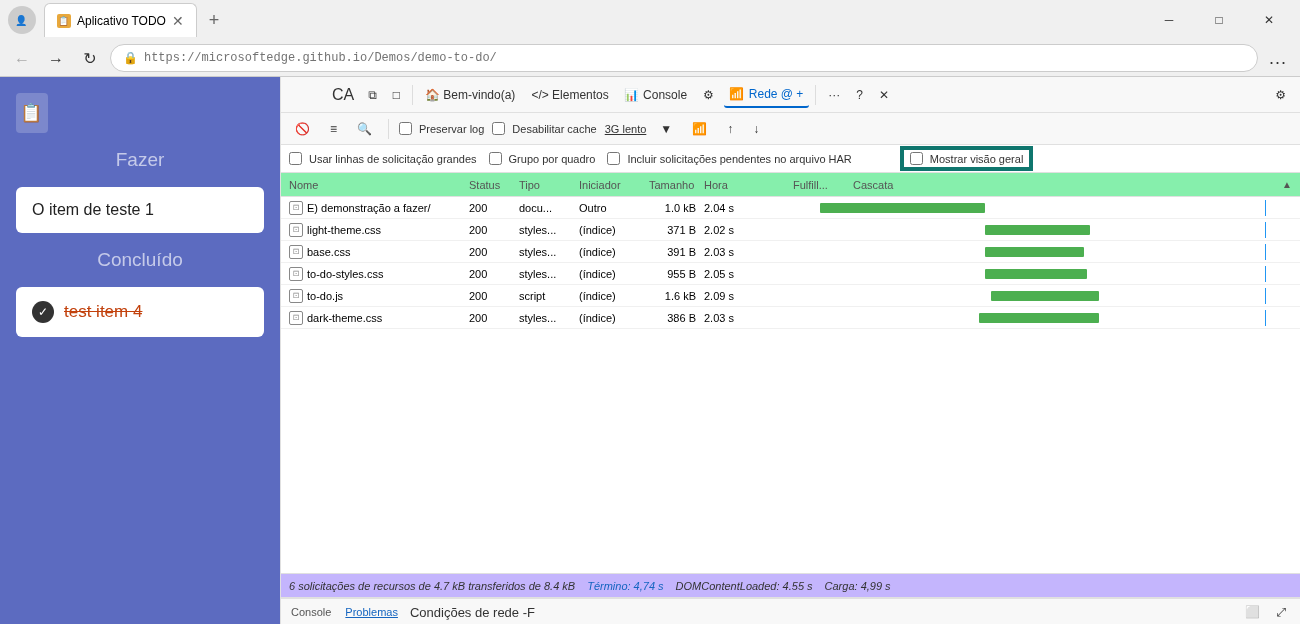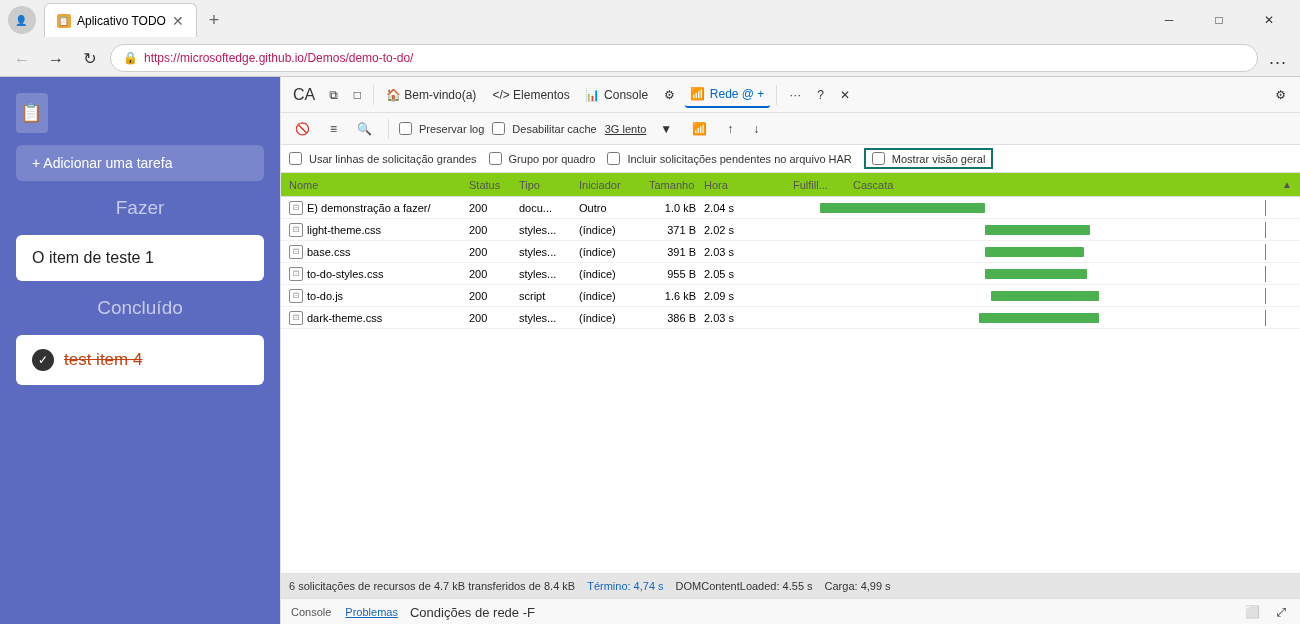--- a/index.html
+++ b/index.html
@@ -16,21 +16,21 @@
     .tab-close { cursor: pointer; color: #666; font-size: 14px; }
     .new-tab { background: none; border: none; font-size: 18px; color: #666; cursor: pointer; padding: 4px 8px; }
     .window-controls { display: flex; gap: 4px; }
     .win-btn { width: 46px; height: 28px; display: flex; align-items: center; justify-content: center; cursor: pointer; font-size: 12px; color: #333; border: none; background: none; }
 
     .address-bar { display: flex; align-items: center; height: 36px; padding: 0 8px; gap: 6px; background: #f0f0f0; }
     .nav-btn { width: 28px; height: 28px; display: flex; align-items: center; justify-content: center; cursor: pointer; color: #333; border: none; background: none; font-size: 16px; border-radius: 4px; }
     .nav-btn.disabled { color: #aaa; cursor: default; }
     .url-bar { flex: 1; height: 28px; background: white; border: 1px solid #ccc; border-radius: 16px; display: flex; align-items: center; padding: 0 12px; gap: 6px; font-size: 12px; }
     .lock-icon { color: #666; font-size: 12px; }
-    .url-text { color: #be185d; flex: 1; }
+    .url-text { color: #737373; flex: 1; font-family: Liberation Mono, monospace; }
     .more-btn { width: 28px; height: 28px; display: flex; align-items: center; justify-content: center; cursor: pointer; font-size: 18px; color: #333; border: none; background: none; border-radius: 4px; letter-spacing: 1px; }
 
     
     .main-area { display: flex; height: 548px; }
 
     
     .todo-sidebar { width: 280px; background: #5c6bc0; flex-shrink: 0; padding: 16px; display: flex; flex-direction: column; gap: 12px; }
     .todo-header { display: flex; align-items: center; gap: 10px; }
     .todo-icon { width: 32px; height: 40px; background: #fff3; border-radius: 4px; display: flex; align-items: center; justify-content: center; color: white; font-size: 18px; }
     .todo-title { color: white; font-size: 24px; font-weight: 600; }
@@ -40,35 +40,35 @@
     .task-item.completed { display: flex; align-items: center; gap: 10px; background: white; }
     .task-check { width: 22px; height: 22px; background: #333; border-radius: 50%; display: flex; align-items: center; justify-content: center; color: white; font-size: 12px; flex-shrink: 0; }
     .task-text-completed { color: #c2410c; text-decoration: line-through; font-size: 17px; }
 
     
     .devtools-panel { flex: 1; background: white; display: flex; flex-direction: column; border-left: 1px solid #e0e0e0; }
 
     
     .devtools-toolbar1 { display: flex; align-items: center; height: 36px; border-bottom: 1px solid #e0e0e0; background: #f8f8f8; padding: 0 8px; gap: 4px; }
     .devtools-btn { display: flex; align-items: center; justify-content: center; padding: 2px 6px; cursor: pointer; border: none; background: none; font-size: 12px; color: #333; border-radius: 3px; height: 26px; gap: 4px; }
-    .ca-label { font-size: 16px; font-weight: 500; color: #333; padding: 0 4px; }
+    .ca-label { font-size: 16px; font-weight: 500; color: #333; padding: 0 4px; margin-left: 39px; }
     .toolbar-sep { width: 1px; height: 20px; background: #ddd; margin: 0 2px; }
     .active-tab-btn { color: #0066cc; border-bottom: 2px solid #0066cc; }
 
     .devtools-toolbar2 { display: flex; align-items: center; height: 32px; border-bottom: 1px solid #e0e0e0; background: #f8f8f8; padding: 0 8px; gap: 8px; }
     .checkbox-item { display: flex; align-items: center; gap: 7px; font-size: 11px; color: #333; cursor: pointer; }
     .checkbox-item input[type=checkbox] { width: 13px; height: 13px; }
 
     .devtools-toolbar3 { display: flex; align-items: center; height: 28px; border-bottom: 1px solid #e0e0e0; background: white; padding: 0 8px; gap: 12px; }
-    .show-overview-box { border: 2px solid #0f766e; display: flex; align-items: center; gap: 4px; padding: 2px 6px; }
+    .show-overview-box { border: 4px solid #0f766e; display: flex; align-items: center; gap: 4px; padding: 2px 6px; margin-left: 36px; }
     .capture-label { font-size: 11px; color: #333; margin-top: 40px; }
 
     
     .network-table { flex: 1; overflow: hidden; display: flex; flex-direction: column; }
-    .table-header { display: flex; align-items: center; height: 24px; border-bottom: 1px solid #e0e0e0; background: #84cc16; font-size: 11px; color: #555; font-weight: 500; padding: 0 4px; }
+    .table-header { display: flex; align-items: center; height: 24px; border-bottom: 1px solid #e0e0e0; background: #86efac; font-size: 11px; color: #555; font-weight: 500; padding: 0 4px; }
     .col-name { width: 180px; padding: 0 4px; }
     .col-status { width: 50px; padding: 0 4px; }
     .col-type { width: 60px; padding: 0 4px; }
     .col-initiator { width: 70px; padding: 0 4px; }
     .col-size { width: 55px; padding: 0 4px; }
     .col-time { width: 45px; padding: 0 4px; }
     .col-fulfill { width: 60px; padding: 0 4px; margin-left: 44px; }
     .col-cascade { flex: 1; padding: 0 4px; display: flex; align-items: center; justify-content: space-between; }
     .col-sort-arrow { font-size: 10px; }
 
@@ -80,21 +80,21 @@
     .cell-type { width: 60px; padding: 0 4px; overflow: hidden; white-space: nowrap; text-overflow: ellipsis; }
     .cell-initiator { width: 70px; padding: 0 4px; overflow: hidden; white-space: nowrap; text-overflow: ellipsis; }
     .cell-size { width: 55px; padding: 0 4px; text-align: right; }
     .cell-time { width: 45px; padding: 0 4px; }
     .cell-fulfill { width: 60px; padding: 0 4px; }
     .cell-cascade { flex: 1; padding: 0 4px; position: relative; height: 16px; }
     .cascade-bar { position: absolute; height: 10px; top: 3px; background: #4caf50; border-radius: 1px; }
     .cascade-line { position: absolute; top: 0; bottom: 0; width: 1px; background: #2196f3; right: 30px; }
 
     
-    .summary-bar { height: 24px; border-top: 1px solid #e0e0e0; background: #e5e5e5; display: flex; align-items: center; padding: 0 8px; font-size: 11px; color: #333; gap: 12px; }
+    .summary-bar { height: 24px; border-top: 1px solid #e0e0e0; background: #c4b5fd; display: flex; align-items: center; padding: 0 8px; font-size: 11px; color: #333; gap: 12px; font-style: italic; }
     .summary-highlight { color: #1565c0; font-weight: 500; }
 
     
     .console-bar { height: 28px; border-top: 2px solid #e0e0e0; background: #f8f8f8; display: flex; align-items: center; padding: 0 8px; gap: 12px; }
     .console-tab { font-size: 11px; color: #555; cursor: pointer; padding: 4px 2px; }
     .problems-tab { font-size: 11px; color: #1565c0; cursor: pointer; text-decoration: underline; }
     .network-conditions { font-size: 13px; font-weight: 500; color: #333; }
     .console-actions { margin-left: auto; display: flex; gap: 4px; }
   </style>
 </head>
@@ -132,21 +132,20 @@
     <button class="more-btn">...</button>
   </div>
 </div>
 
 <div class="main-area">
 
   <div class="todo-sidebar">
     <div class="todo-header">
       <div class="todo-icon">📋</div>
     </div>
-    <button class="add-task-btn">+ Adicionar uma tarefa</button>
     <div class="section-label">Fazer</div>
     <div class="task-item">
       <span>O item de teste 1</span>
     </div>
     <div class="section-label">Concluído</div>
     <div class="task-item completed">
       <div class="task-check">✓</div>
       <span class="task-text-completed">test item 4</span>
     </div>
   </div>

